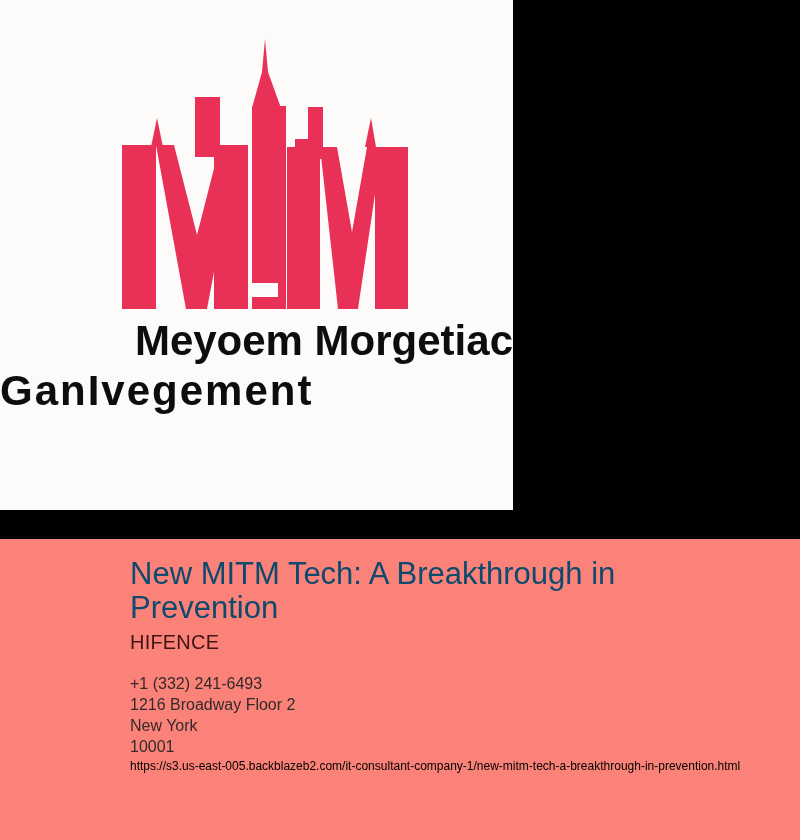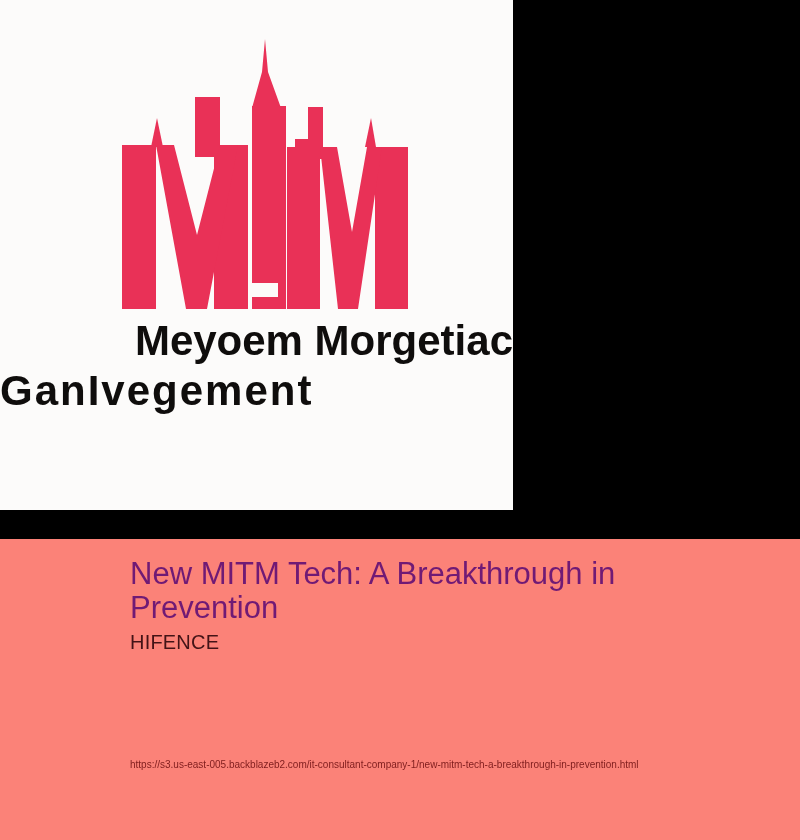--- a/index.html
+++ b/index.html
@@ -54,42 +54,42 @@
     width: 800px; height: 301px;
     background: #FB8278;
   }
   .hero-title {
     position: absolute;
     left: 130px; top: 18px;
     width: 545px;
     font-size: 31px;
     font-weight: 400;
     line-height: 34px;
-    color: #701a75;
+    color: #0c4a6e;
   }
   .company-name {
     position: absolute;
     left: 130px; top: 92px;
     font-size: 20px;
     font-weight: 400;
     color: #431316;
     letter-spacing: 0.2px;
   }
   .contact-block {
     position: absolute;
     left: 130px; top: 134px;
     font-size: 16px;
     line-height: 21px;
     color: #322A2A;
   }
   .article-url {
     position: absolute;
     left: 130px; top: 220px;
-    font-size: 10px;
-    color: #7f1d1d;
+    font-size: 12px;
+    color: #000000;
     text-decoration: none;
     white-space: nowrap;
   }
 </style>
 </head>
 <body>
 
 <div class="stage">
 
   <div class="logo-panel">
@@ -121,17 +121,23 @@
     <div class="brand-line-1">Meyoem Morgetiac</div>
     <div class="brand-line-2">GanIvegement</div>
   </div>
 
   <div class="hero">
 
     <h1 class="hero-title">New MITM Tech: A Breakthrough in Prevention</h1>
 
     <div class="company-name">HIFENCE</div>
 
+    <div class="contact-block">
+      <div>+1 (332) 241-6493</div>
+      <div>1216 Broadway Floor 2</div>
+      <div>New York</div>
+      <div>10001</div>
+    </div>
 
     <a class="article-url" href="#">https://s3.us-east-005.backblazeb2.com/it-consultant-company-1/new-mitm-tech-a-breakthrough-in-prevention.html</a>
   </div>
 
 </div>
 
 </body></html>

